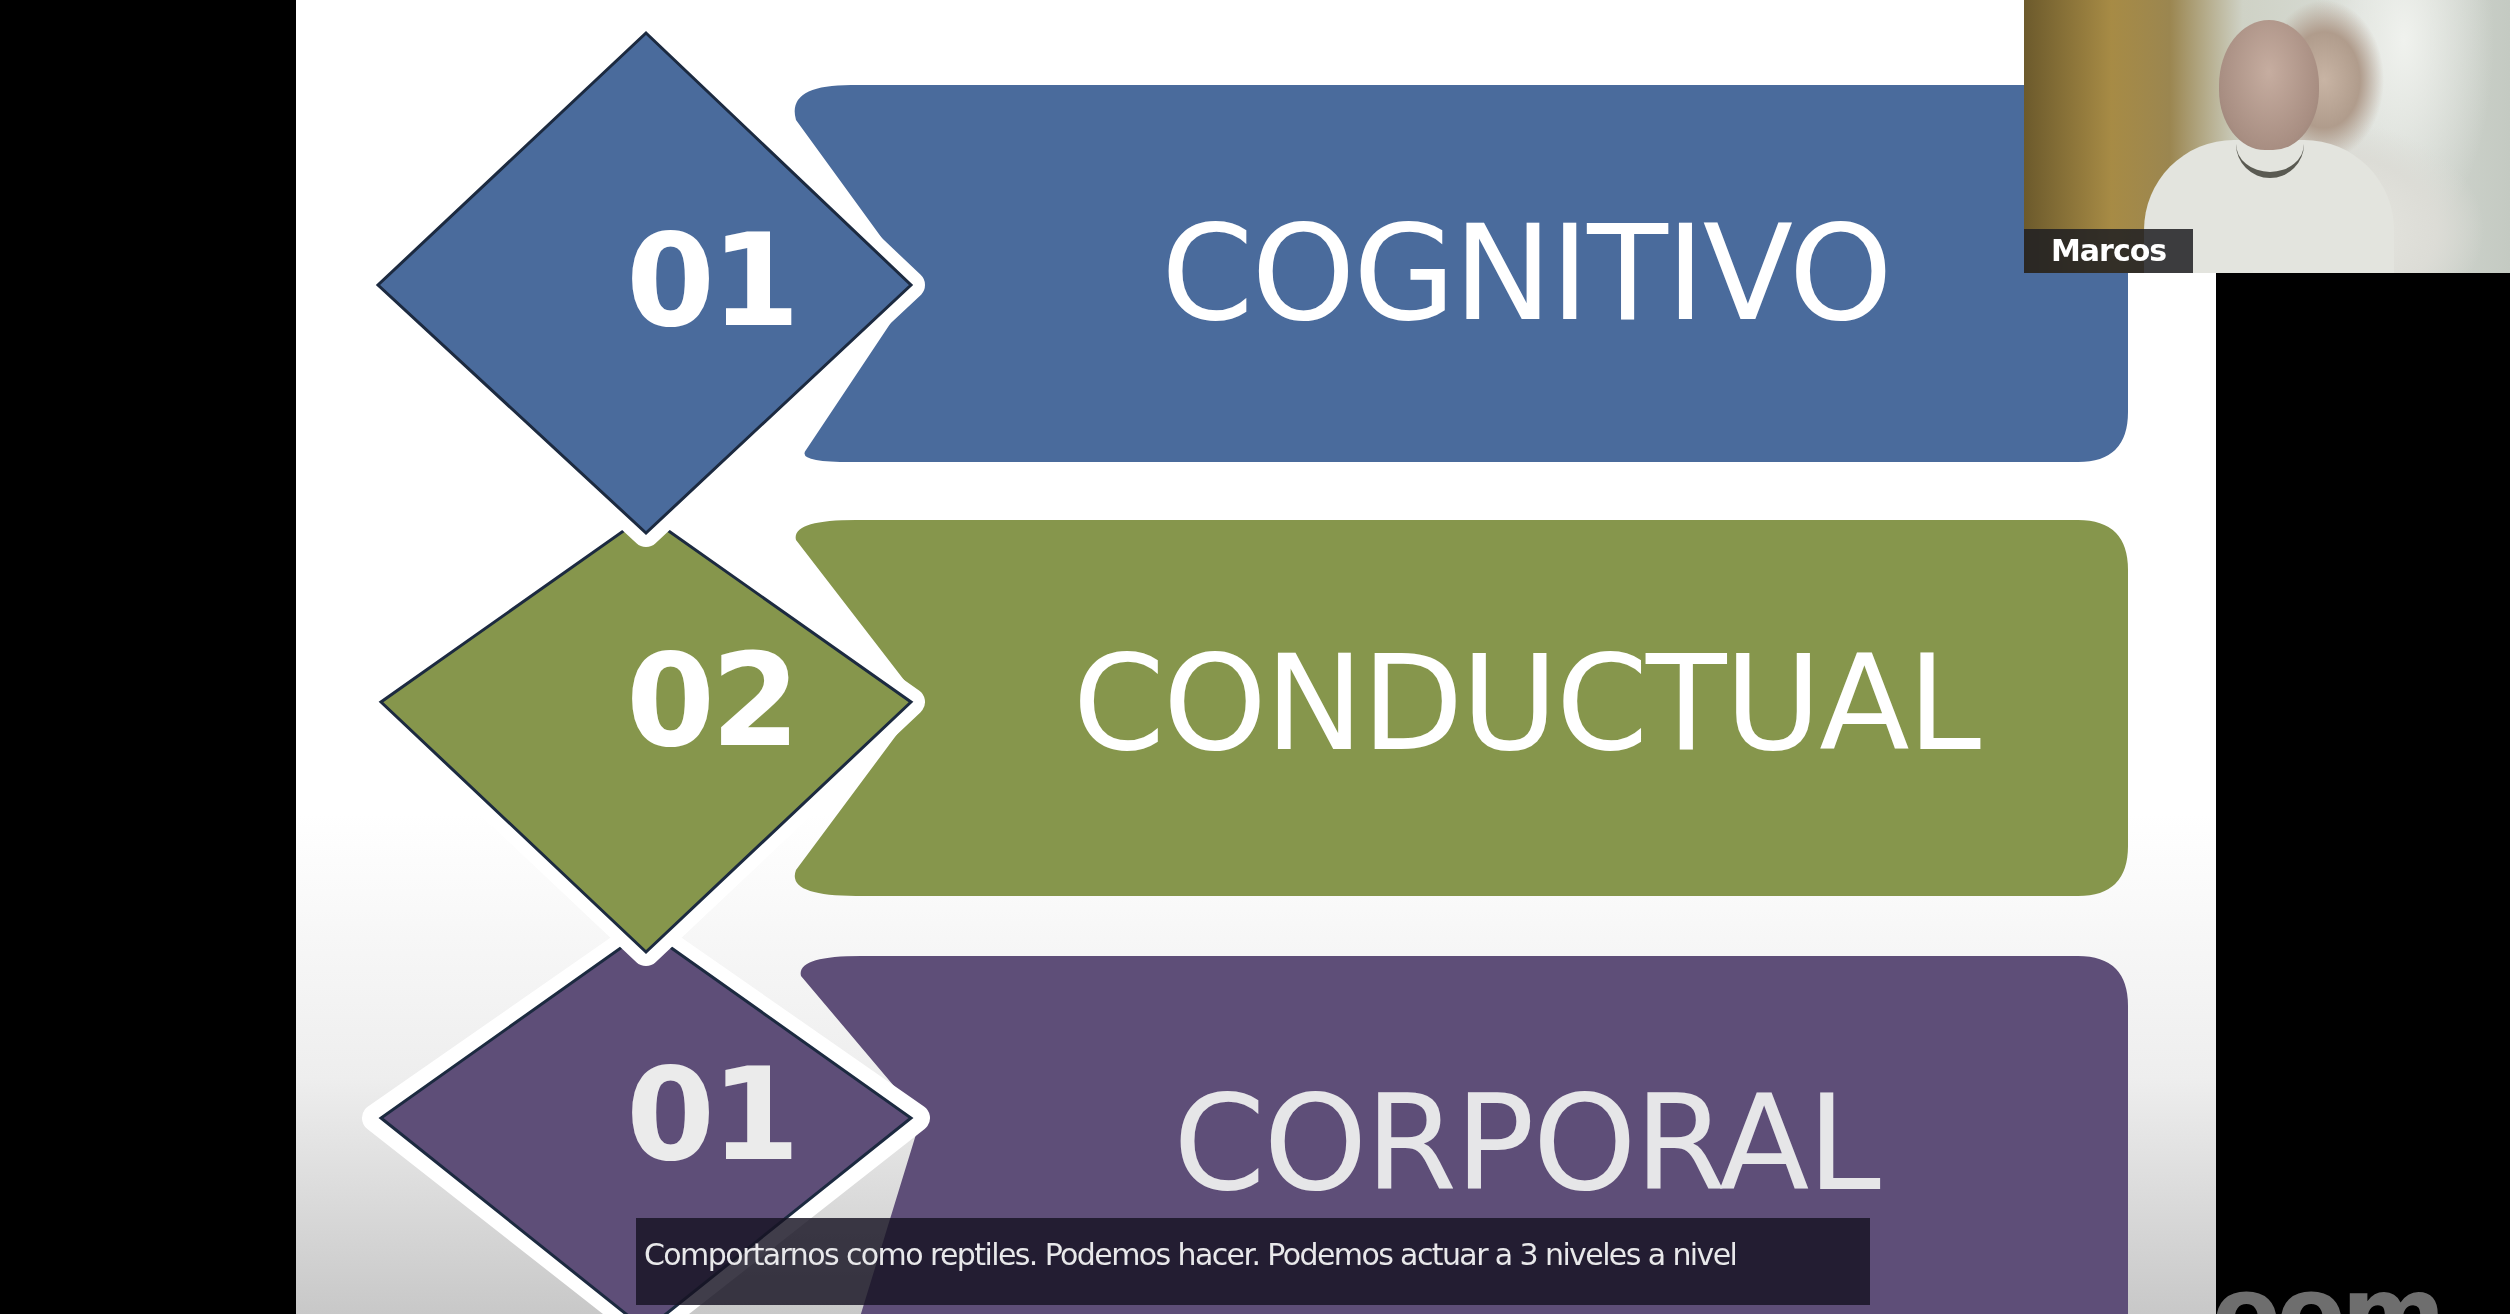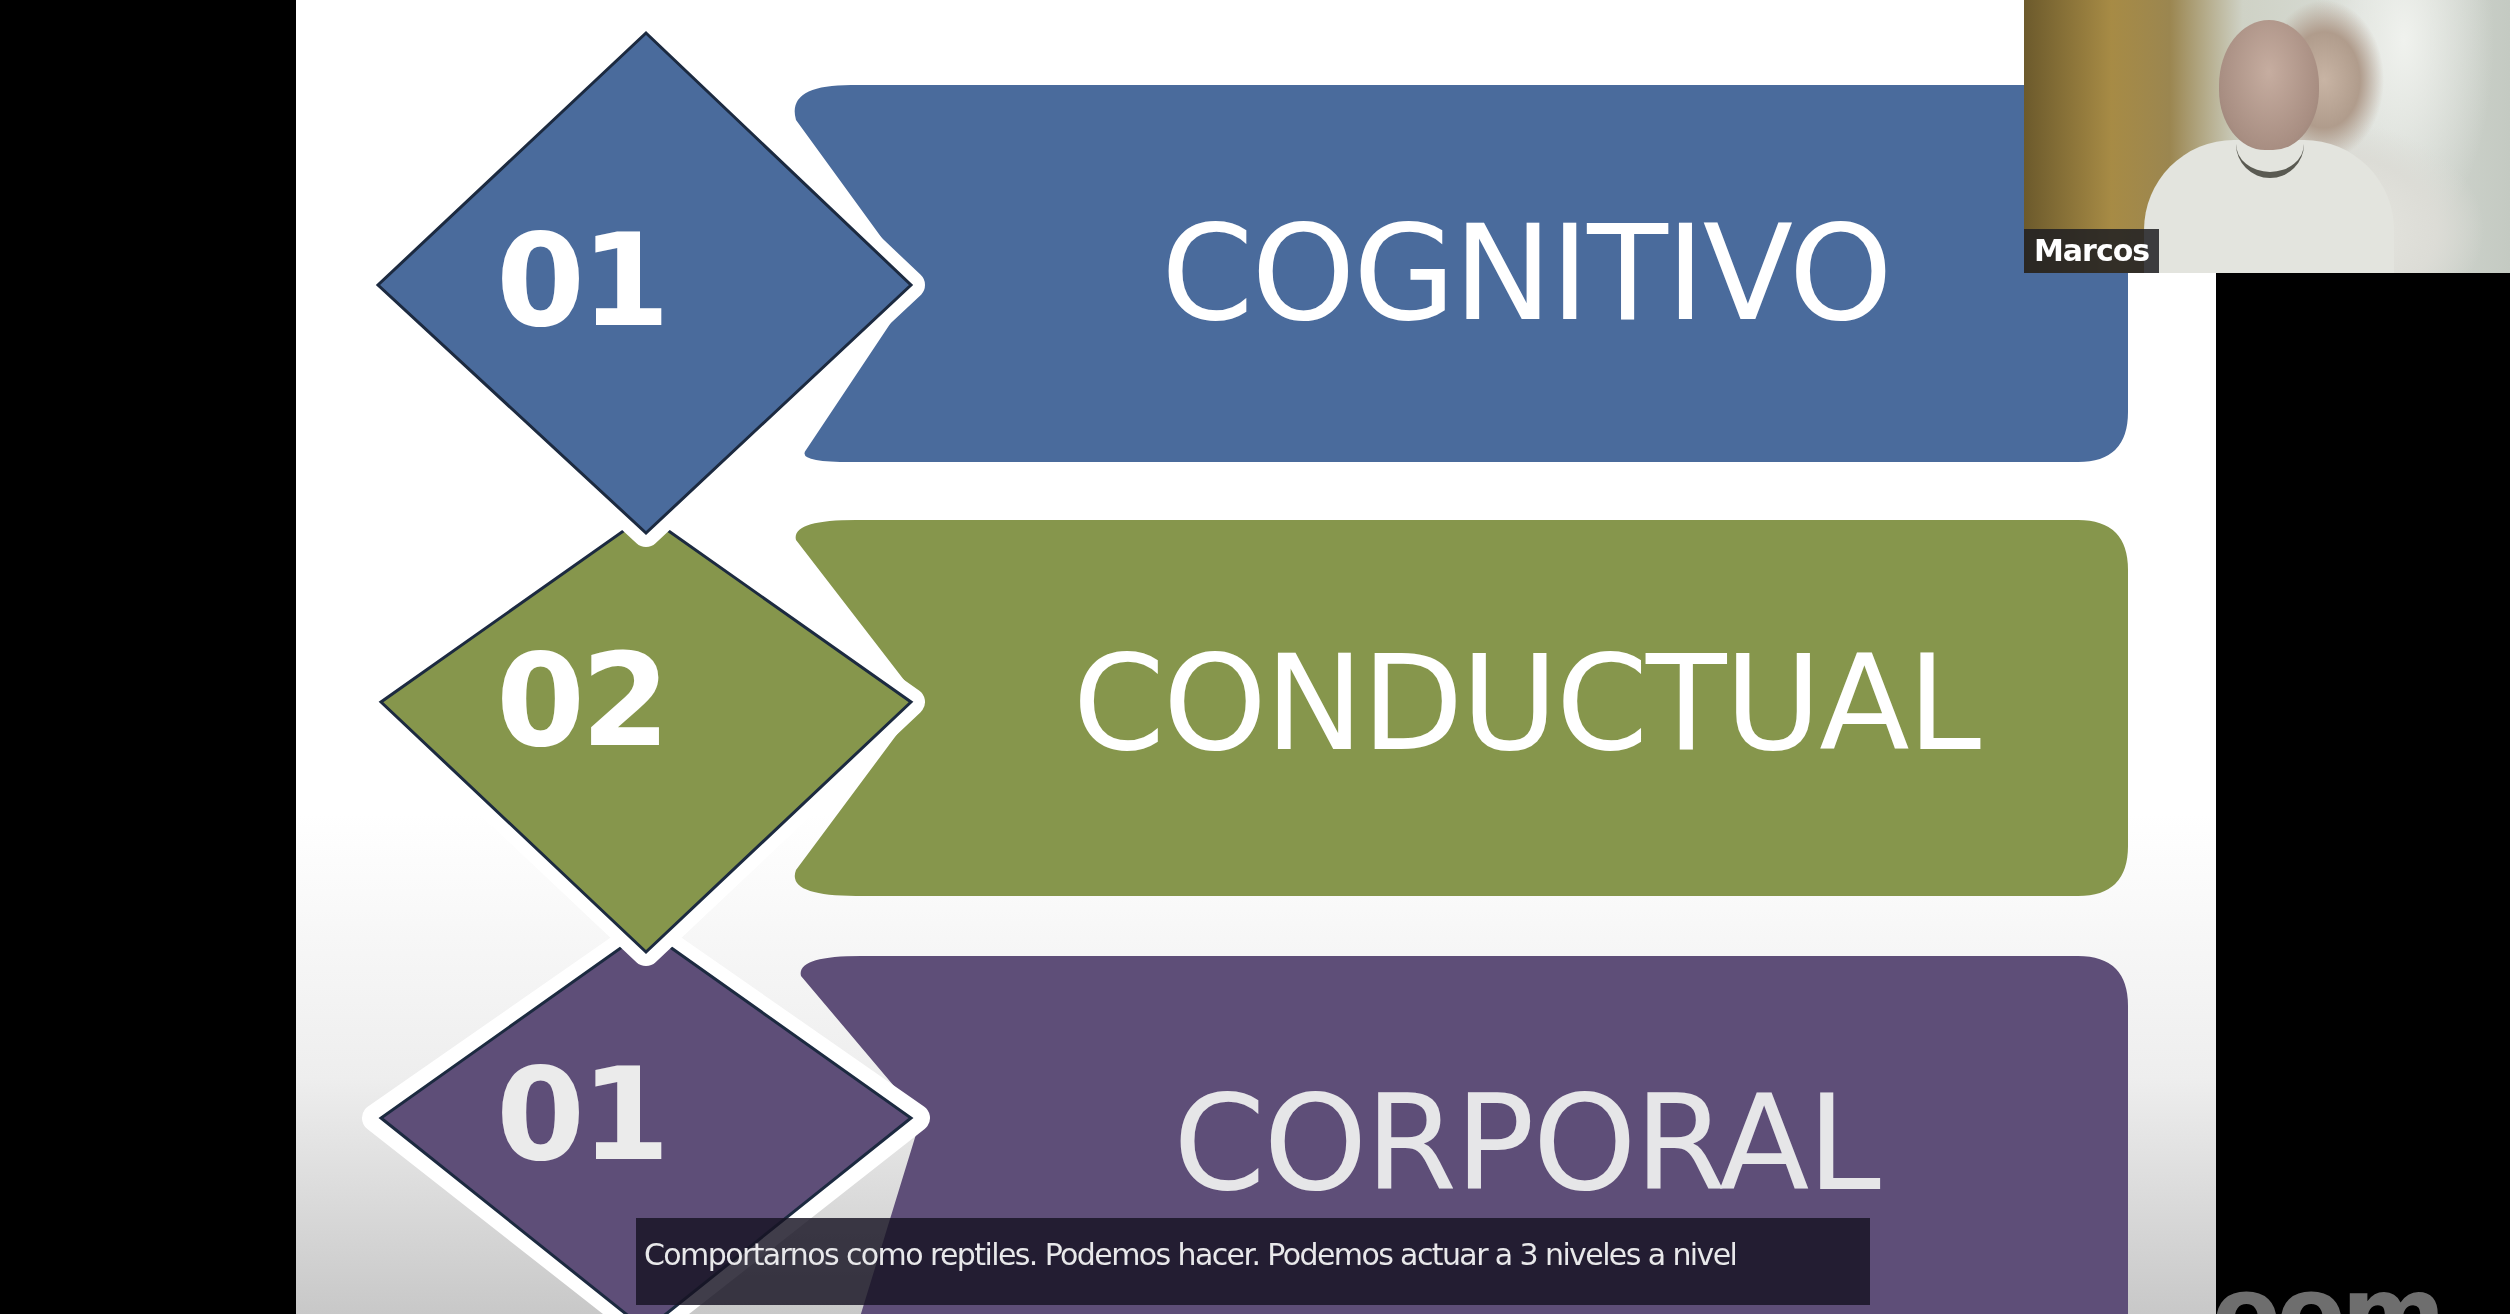--- a/index.html
+++ b/index.html
@@ -7,21 +7,21 @@
       width:2510px; height:1314px; overflow:hidden; position:relative;
       background:#000; font-family:"Liberation Sans", sans-serif;
     }
     .slide {
       position:absolute; left:296px; top:0; width:1920px; height:1314px;
       background:linear-gradient(to bottom, #ffffff 0%, #ffffff 62%, #eeeeee 82%, #c8c8c8 100%);
       overflow:hidden;
     }
     .slide svg { position:absolute; left:0; top:0; }
     .num {
-      position:absolute; width:300px; text-align:left;
+      position:absolute; width:300px; text-align:right;
       font-family:"DejaVu Sans", sans-serif; font-weight:bold;
       font-size:128px; color:#ffffff; letter-spacing:-4px;
     }
     .label {
       position:absolute; text-align:center;
       font-family:"DejaVu Sans", sans-serif; font-weight:normal;
       font-size:132px; color:#ffffff; letter-spacing:-2px;
     }
     .webcam {
       position:absolute; left:2024px; top:0; width:486px; height:273px;
@@ -39,21 +39,21 @@
     }
     .webcam .body-shape {
       position:absolute; left:120px; top:140px; width:250px; height:160px;
       background:#e3e4de; border-radius:90px 90px 0 0;
     }
     .webcam .collar {
       position:absolute; left:212px; top:142px; width:68px; height:30px;
       border-bottom:6px solid #5a5a52; border-radius:0 0 40px 40px;
     }
     .name-tag {
-      position:absolute; left:0; bottom:0; height:44px; padding:0 10px;
+      position:absolute; left:0; bottom:0; height:44px; padding:0 27px;
       background:rgba(30,30,34,0.85); color:#ffffff;
       font-family:"DejaVu Sans", sans-serif; font-weight:bold; font-size:30px;
       line-height:44px; letter-spacing:-1px;
     }
     .caption {
       position:absolute; left:636px; top:1218px; width:1234px; height:87px;
       background:rgba(22,18,34,0.82); color:#e8e8ea;
       font-family:"DejaVu Sans", sans-serif; font-size:30px; line-height:42px;
       padding:16px 8px; box-sizing:border-box; letter-spacing:-1.6px;
       white-space:nowrap; overflow:hidden;

